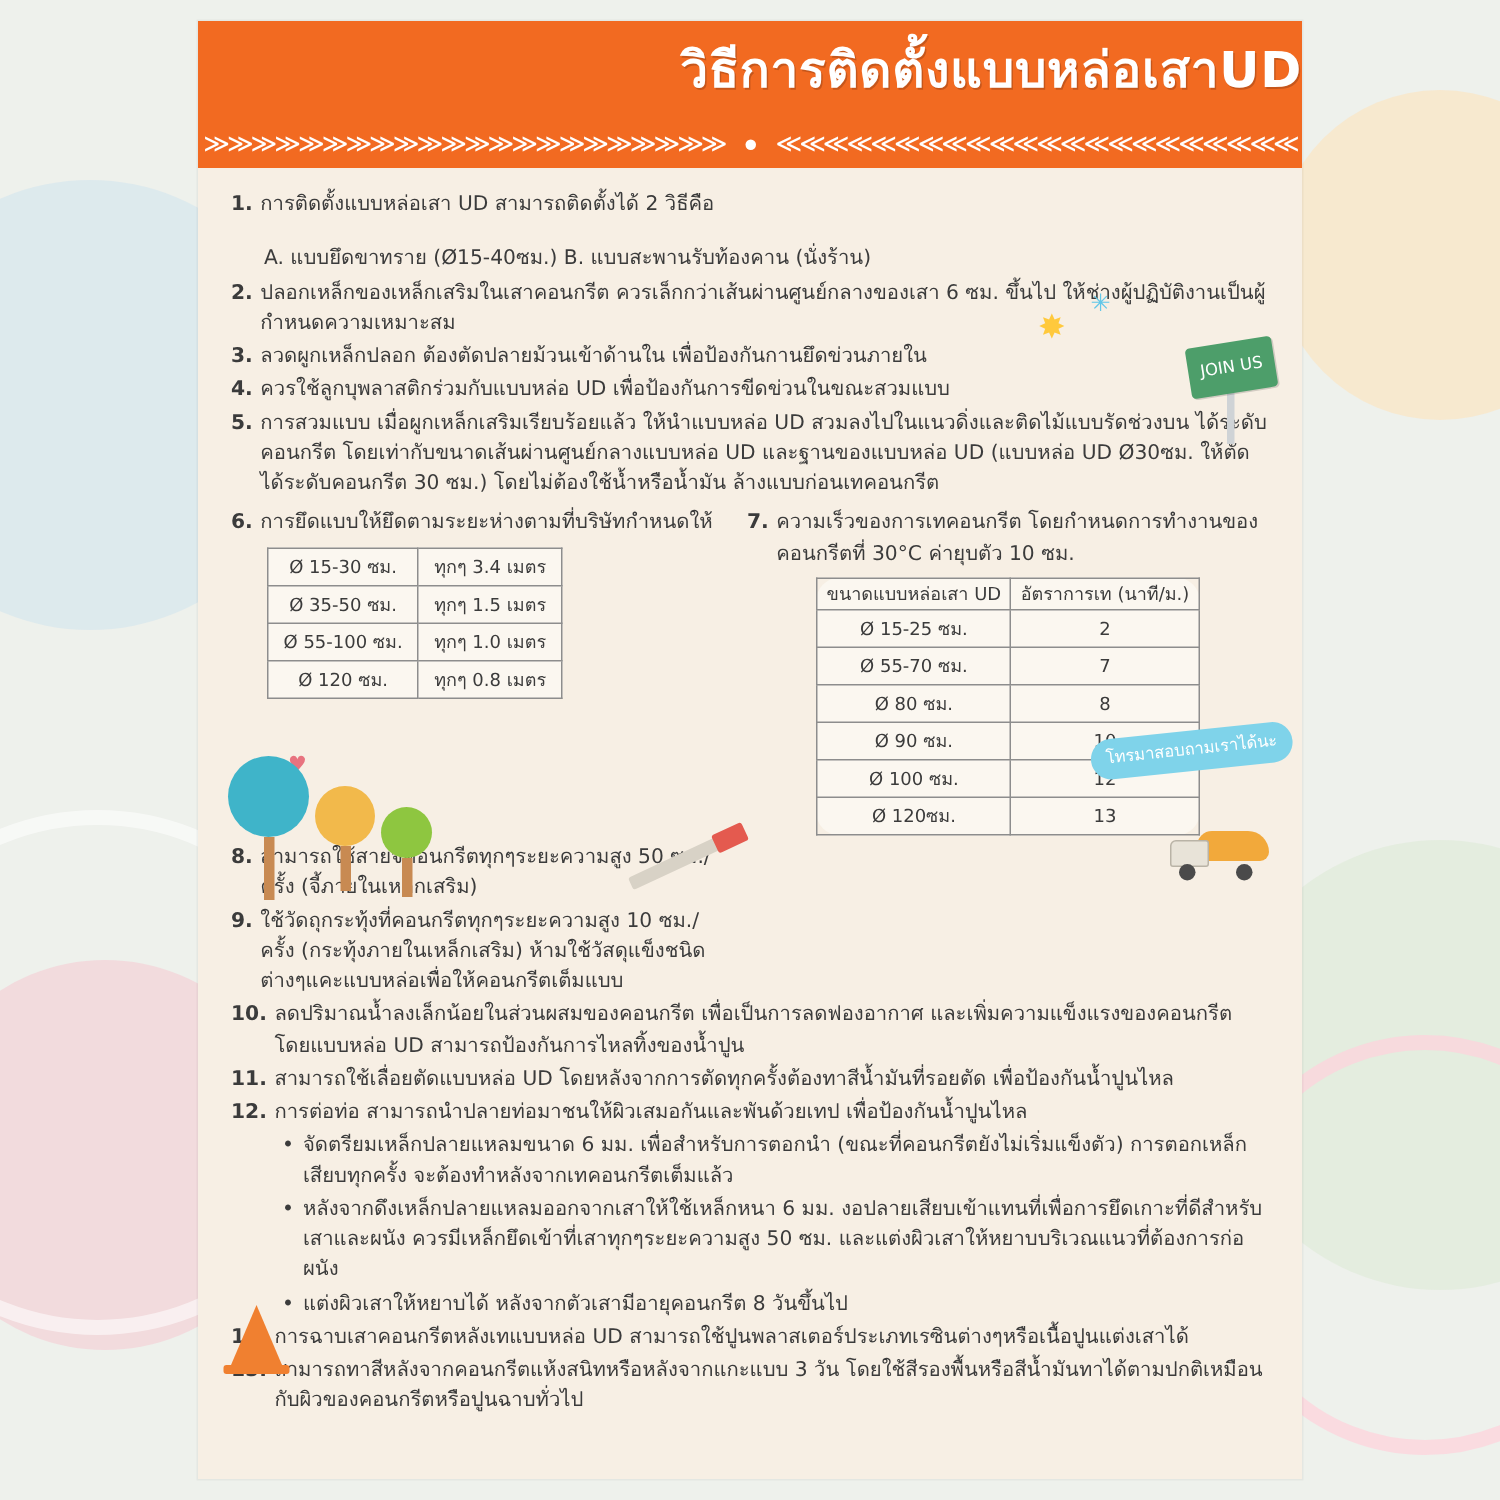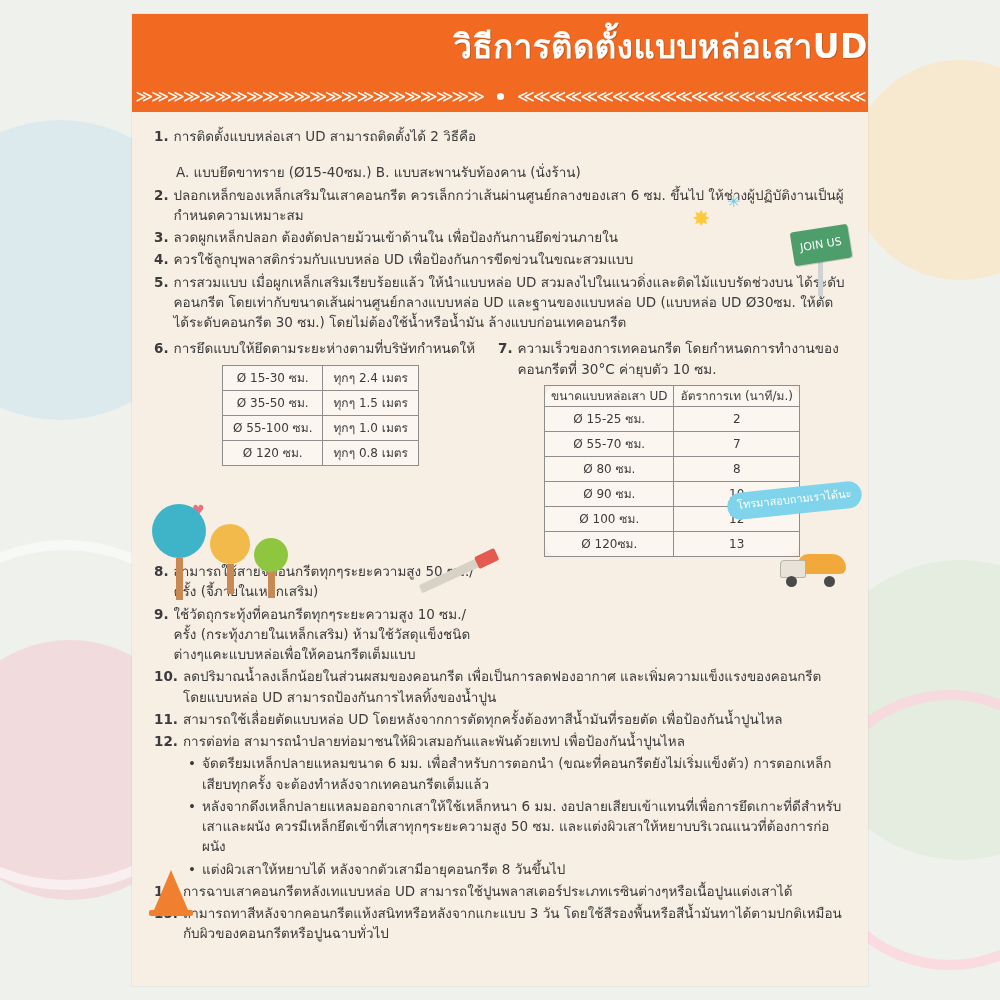--- a/index.html
+++ b/index.html
@@ -53,21 +53,21 @@
   .bullets{margin:2px 0 2px 34px;}
   .bullet{display:flex;gap:6px;margin-bottom:2px;}
   .bullet .dot{flex:0 0 auto;}
 
   .mid-row{display:flex;gap:14px;margin-top:6px;align-items:flex-start;}
   .mid-left{flex:0 0 330px;}
   .mid-right{flex:1 1 auto;}
 
   table{border-collapse:collapse;font-size:12px;color:#3b3b3b;background:#fbf7f0;}
   table td,table th{border:1px solid #8d8d8d;padding:3px 8px;text-align:center;white-space:nowrap;}
-  .t1{margin:6px 0 4px 68px;}
+  .t1{margin:6px 0 4px 24px;}
   .t1 td{padding:3px 10px;}
   .t2{margin:6px auto 4px auto;border-radius:16px;}
   .t2 th{font-weight:normal;padding:3px 6px;line-height:1.2;}
 
   
   .deco{position:absolute;}
   .sign{right:18px;top:116px;}
   .sign .board{width:58px;height:34px;background:#4d9e6a;transform:rotate(-9deg);
     display:flex;align-items:center;justify-content:center;color:#fff;font-size:11px;
     border-radius:3px;box-shadow:1px 1px 0 rgba(0,0,0,.15);}
@@ -140,21 +140,21 @@
     <div class="mid-row">
       <div class="mid-left">
         <div class="item">
           <span class="num">6.</span>
           <span class="txt">การยึดแบบให้ยึดตามระยะห่างตามที่บริษัทกำหนดให้</span>
         </div>
         <table class="t1">
           <tbody>
               <tr>
             <td>Ø 15-30 ซม.</td>
-            <td>ทุกๆ 2.4 เมตร</td>
+            <td>ทุกๆ 3.4 เมตร</td>
           </tr>
           <tr>
             <td>Ø 35-50 ซม.</td>
             <td>ทุกๆ 1.5 เมตร</td>
           </tr>
           <tr>
             <td>Ø 55-100 ซม.</td>
             <td>ทุกๆ 1.0 เมตร</td>
           </tr>
           <tr>

